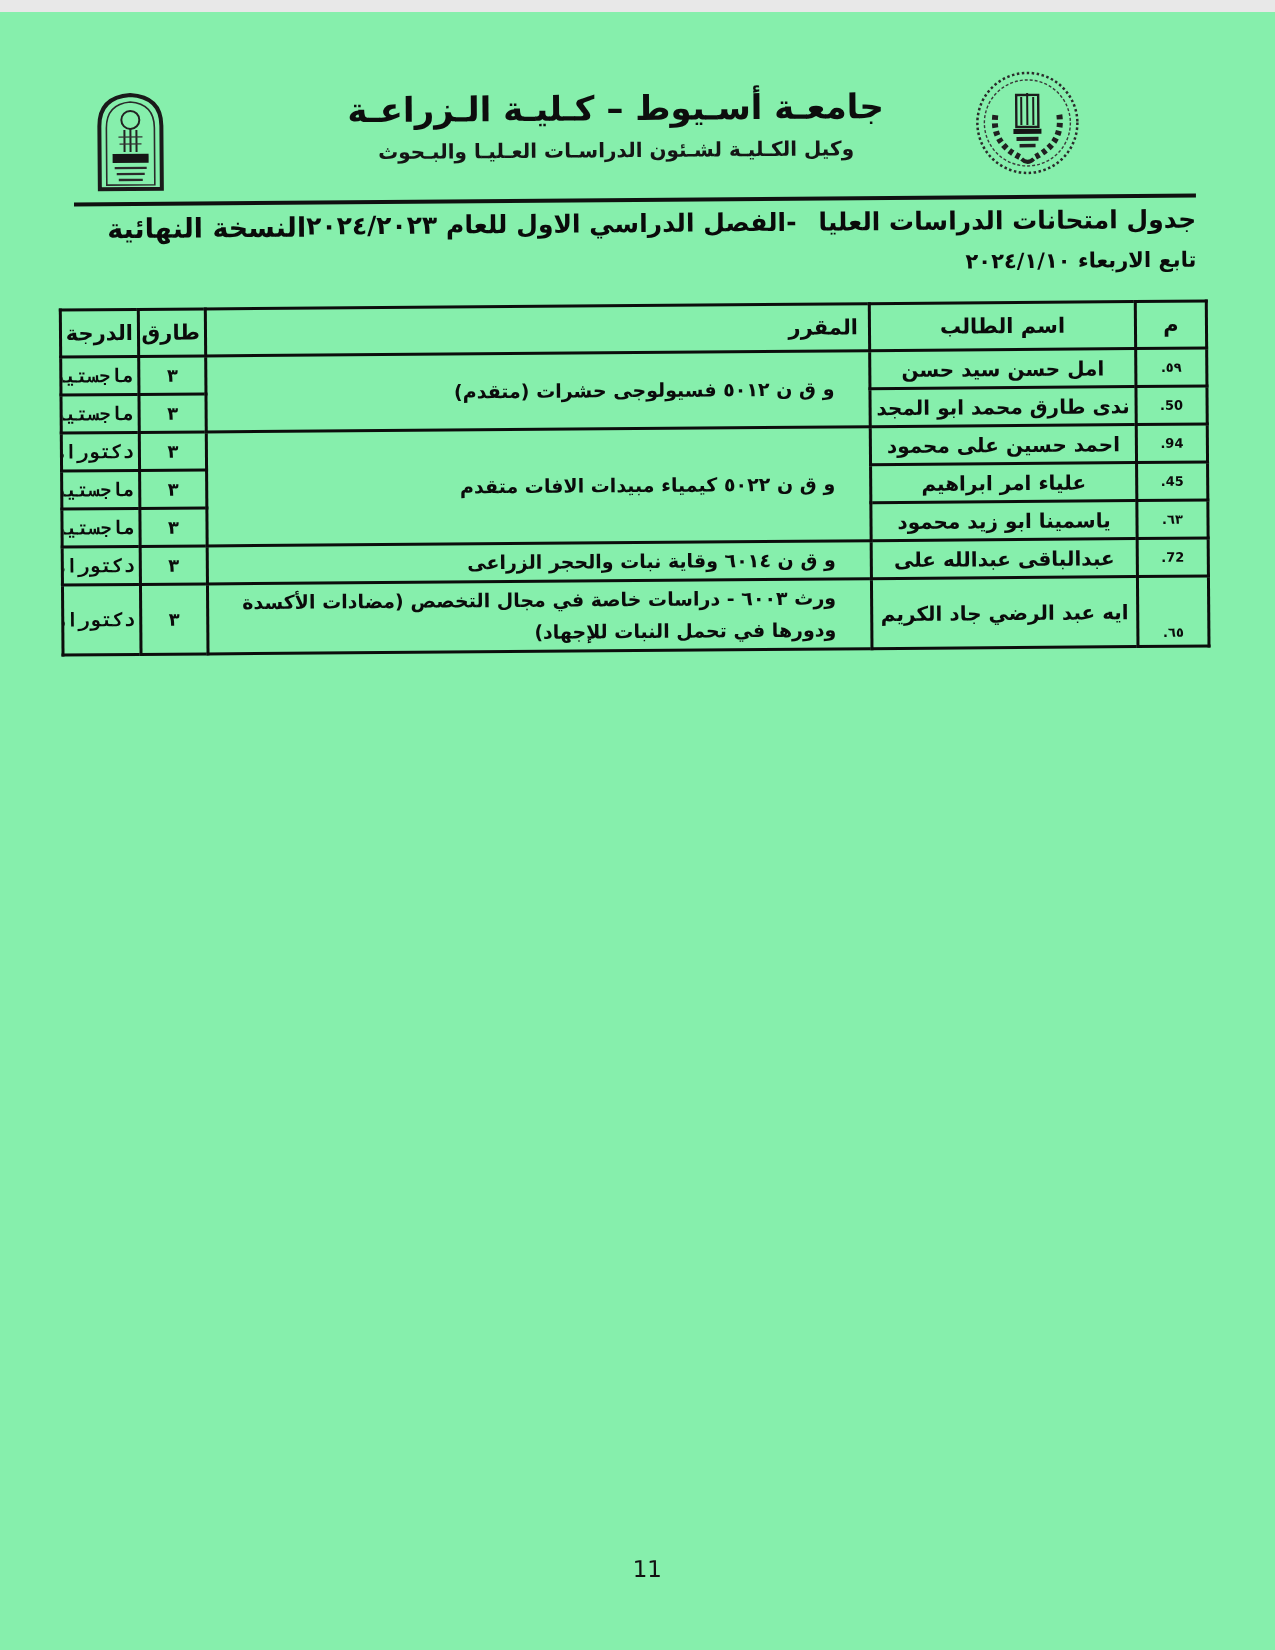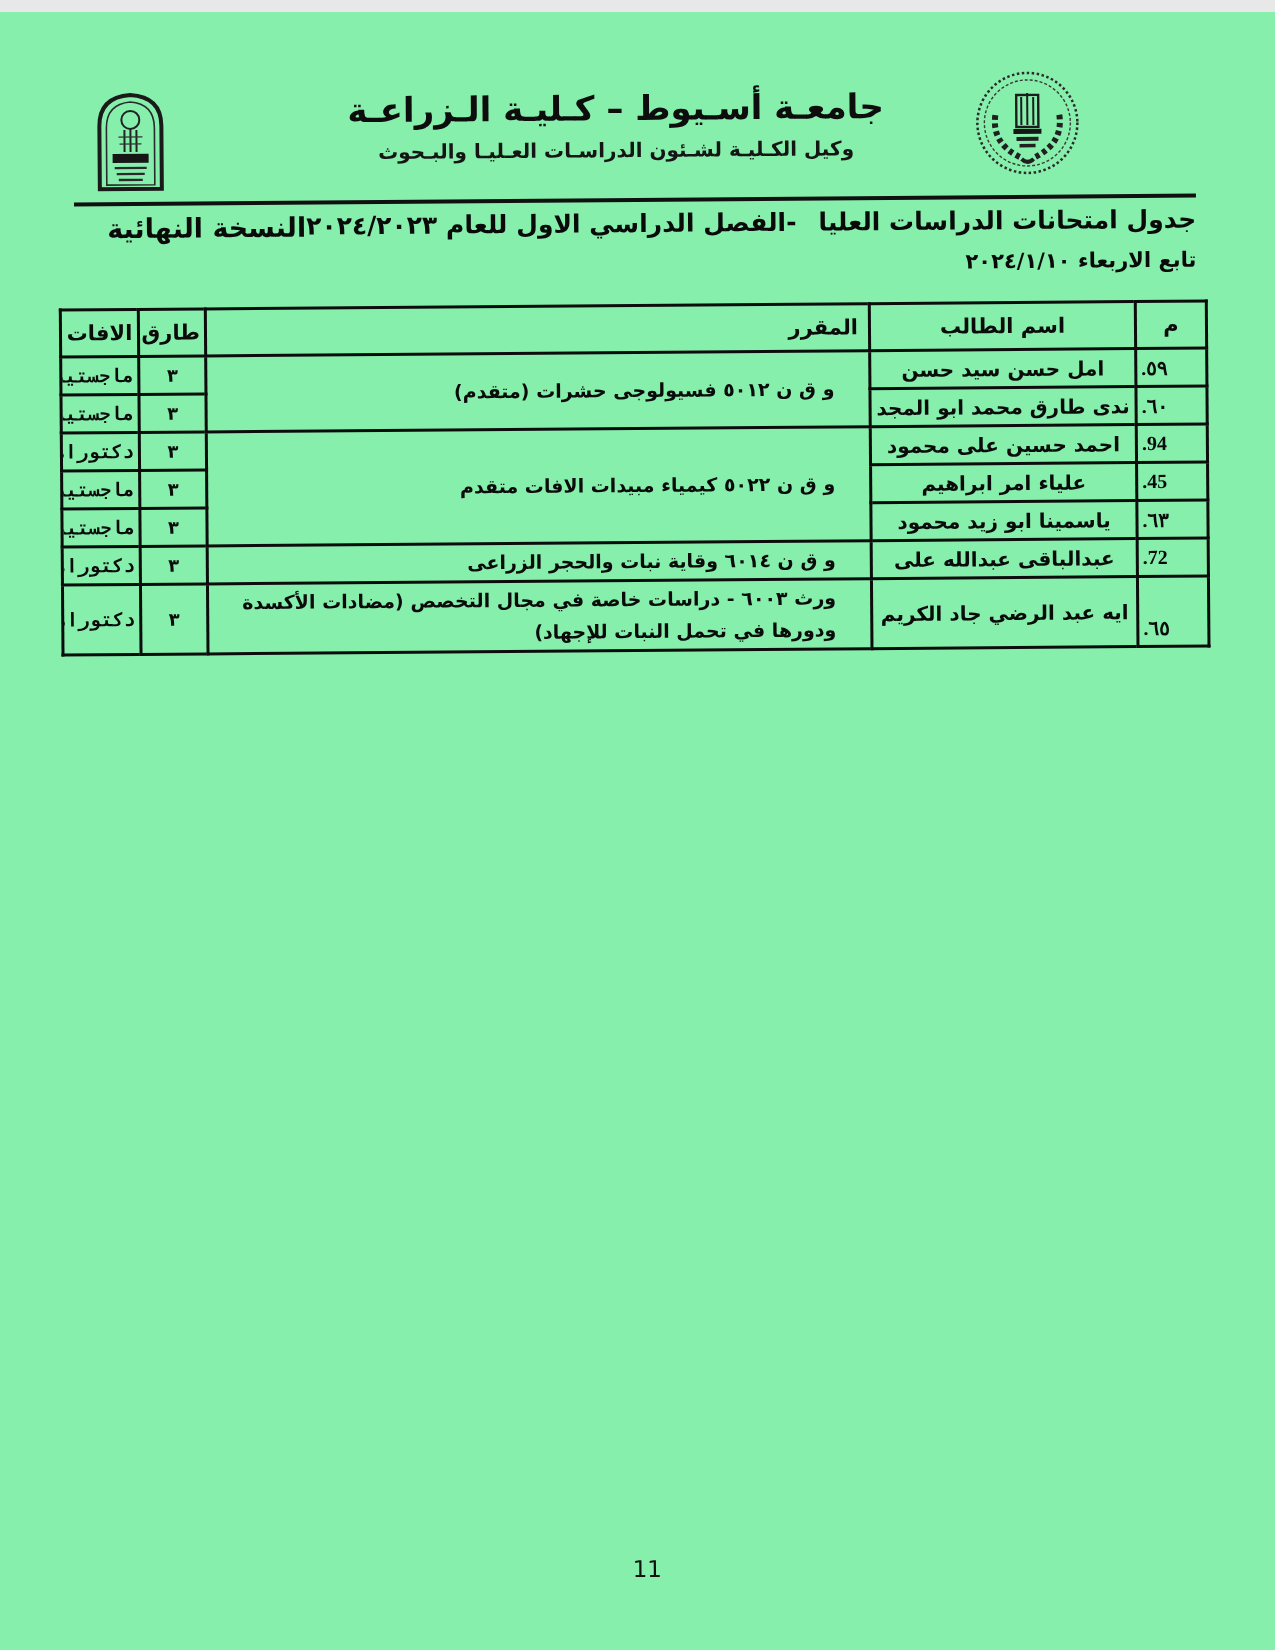--- a/index.html
+++ b/index.html
@@ -72,21 +72,21 @@
     color: #0b0b0b;
     overflow: hidden;
   }
   .exam-table thead tr { height: 47px; }
   .exam-table tr.r    { height: 38px; }
   .exam-table tr.r-last { height: 68px; }
 
   th.h-cell { font-size: 21px; text-align: center; }
   th.h-course { text-align: right; padding-left: 10px; padding-right: 10px; }
 
-  td.num-cell    { font-size: 20px; text-align: left; font-family: Liberation Serif, serif; }
+  td.num-cell    { font-size: 13px; text-align: center; }
   td.num-bottom  { vertical-align: bottom; padding-bottom: 5px; border-radius: 13px; }
   td.name-cell   { font-size: 20px; text-align: center; }
   td.course-cell { font-size: 19px; text-align: right;
                    padding-right: 34px; padding-left: 14px; line-height: 1.65; }
   td.hours-cell  { font-size: 18px; text-align: center; }
   td.degree-cell { font-size: 19px; text-align: center; font-family: Liberation Mono, monospace; }
 
   
   .page-number {
     position: absolute; top: 1544px; left: 0; width: 100%;
@@ -151,33 +151,33 @@
         <col style="width:664px">
         <col style="width:67px">
         <col style="width:78px">
       </colgroup>
       <thead>
         <tr>
           <th class="h-cell">م</th>
           <th class="h-cell">اسم الطالب</th>
           <th class="h-cell h-course">المقرر</th>
           <th class="h-cell">طارق</th>
-          <th class="h-cell">الافات</th>
+          <th class="h-cell">الدرجة</th>
         </tr>
       </thead>
       <tbody>
         <tr class="r">
           <td class="num-cell">٥٩.</td>
           <td class="name-cell">امل حسن سيد حسن</td>
           <td class="course-cell" rowspan="2">و ق ن ٥٠١٢ فسيولوجى حشرات (متقدم)</td>
           <td class="hours-cell">٣</td>
           <td class="degree-cell">ماجستير</td>
         </tr>
         <tr class="r">
-          <td class="num-cell">٦٠.</td>
+          <td class="num-cell">50.</td>
           <td class="name-cell">ندى طارق محمد ابو المجد</td>
           <td class="hours-cell">٣</td>
           <td class="degree-cell">ماجستير</td>
         </tr>
         <tr class="r">
           <td class="num-cell">94.</td>
           <td class="name-cell">احمد حسين على محمود</td>
           <td class="course-cell" rowspan="3">و ق ن ٥٠٢٢ كيمياء مبيدات الافات متقدم</td>
           <td class="hours-cell">٣</td>
           <td class="degree-cell">دكتوراه</td>

